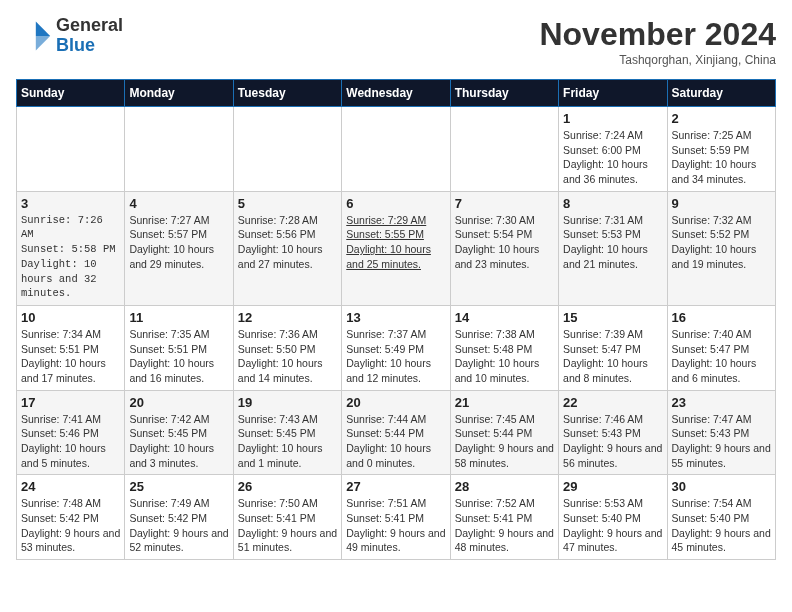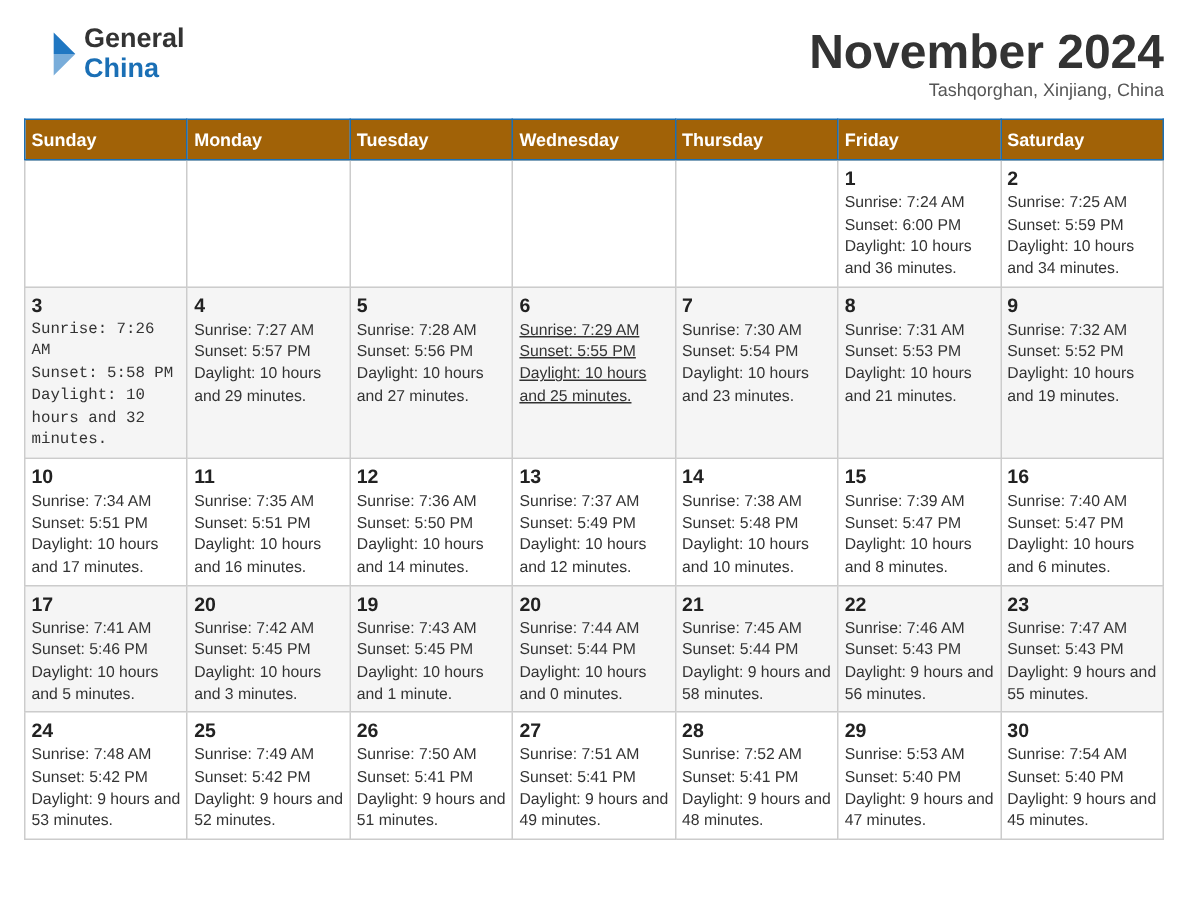--- a/index.html
+++ b/index.html
@@ -46,21 +46,21 @@
     .location-title {
       font-size: 12px;
       color: #555;
     }
     .calendar-table {
       width: 100%;
       border-collapse: collapse;
       font-size: 11px;
     }
     .calendar-table thead th {
-      background-color: #a16207;
+      background-color: #0f172a;
       color: #fff;
       padding: 6px 4px;
       text-align: left;
       font-size: 12px;
       border: 1px solid #1a6fb5;
     }
     .calendar-table tbody td {
       border: 1px solid #ccc;
       vertical-align: top;
       padding: 4px;
@@ -90,21 +90,21 @@
 <body>
 
 <div class="header">
   <div class="logo">
     <svg class="logo-icon" viewBox="0 0 40 40">
       <polygon points="22,4 38,20 22,20" fill="#2077c2"></polygon>
       <polygon points="22,20 38,20 22,36" fill="#2077c2" opacity="0.6"></polygon>
     </svg>
     <div class="logo-text">
       <span>General</span>
-      <span class="logo-blue">China</span>
+      <span class="logo-blue">Blue</span>
     </div>
   </div>
   <div class="title-block">
     <div class="month-title">November 2024</div>
     <div class="location-title">Tashqorghan, Xinjiang, China</div>
   </div>
 </div>
 
 <table class="calendar-table">
   <thead>

